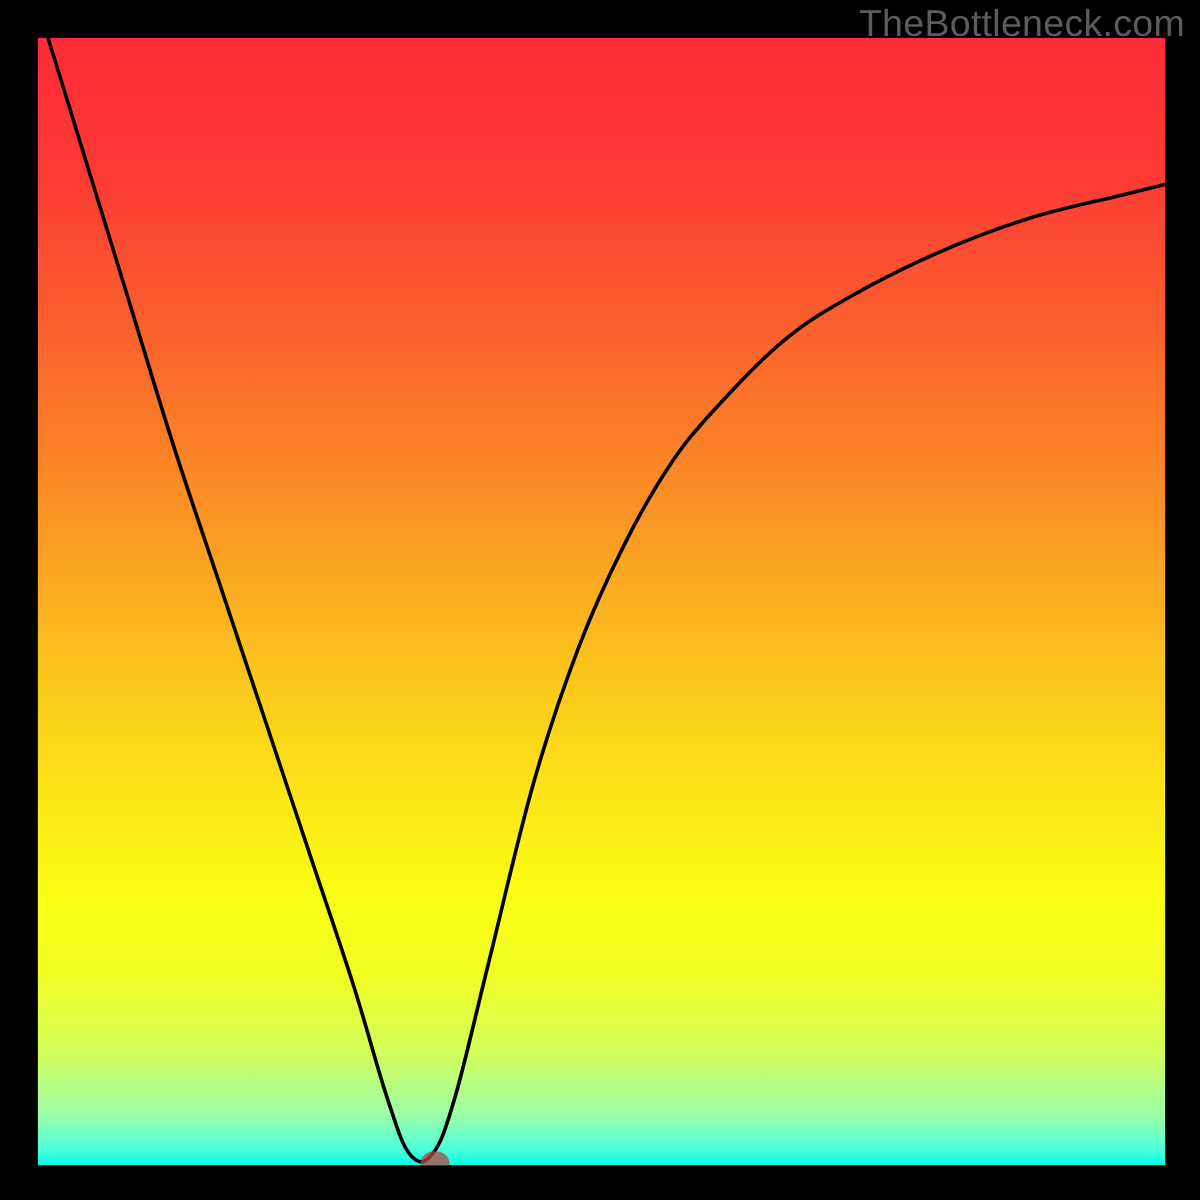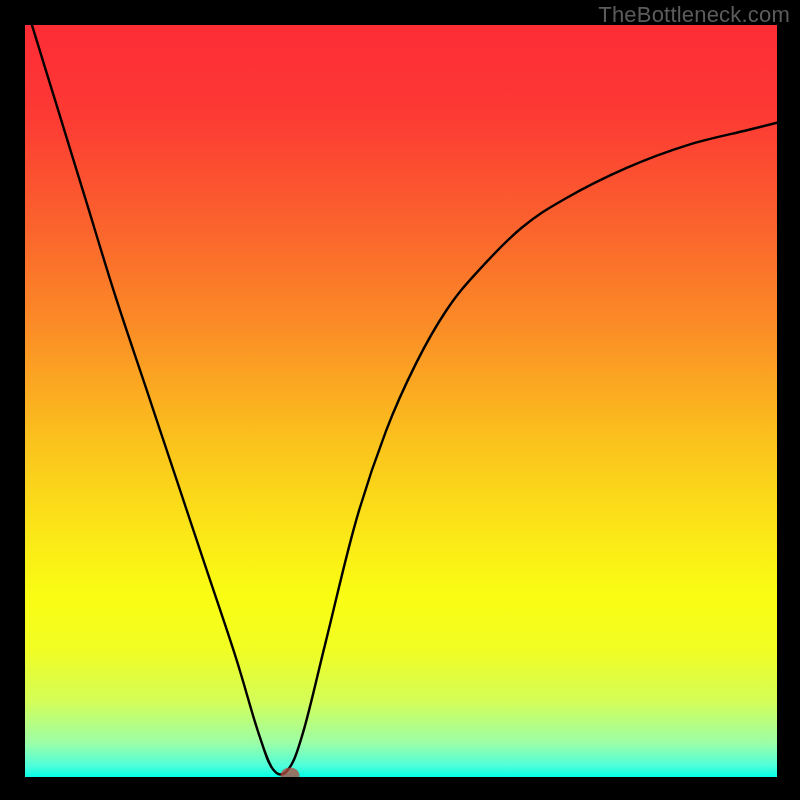--- a/index.html
+++ b/index.html
@@ -15,21 +15,21 @@
     position: relative;
     width: 800px;
     height: 800px;
     background: #000;
   }
   .watermark {
     position: absolute;
     top: 2px;
     right: 10px;
     color: #5c5c5c;
-    font-size: 22px;
+    font-size: 25px;
     font-weight: 400;
     letter-spacing: 0.2px;
     z-index: 20;
   }
   .plot-area {
     position: absolute;
     left: 25px;
     top: 25px;
     width: 752px;
     height: 752px;

